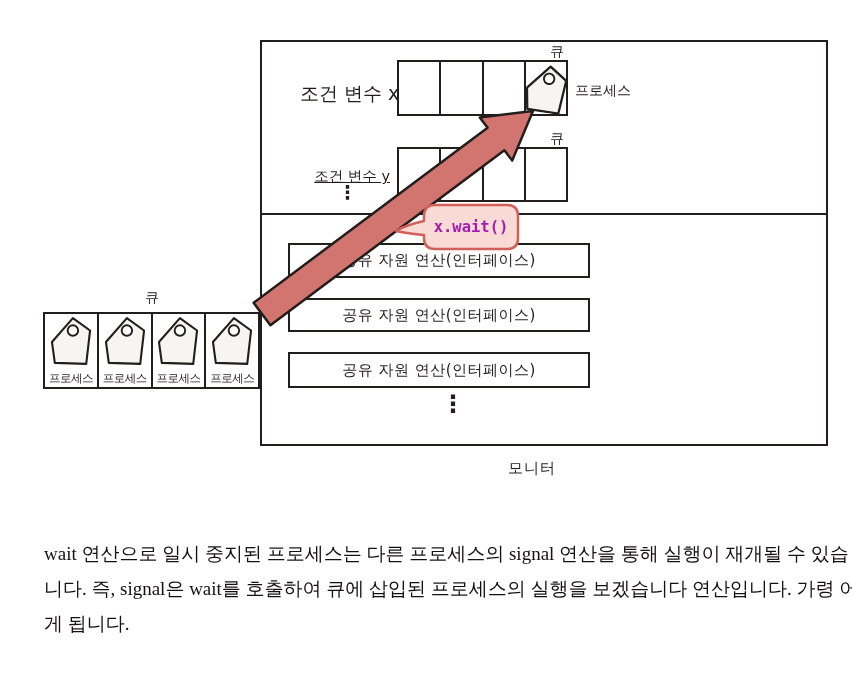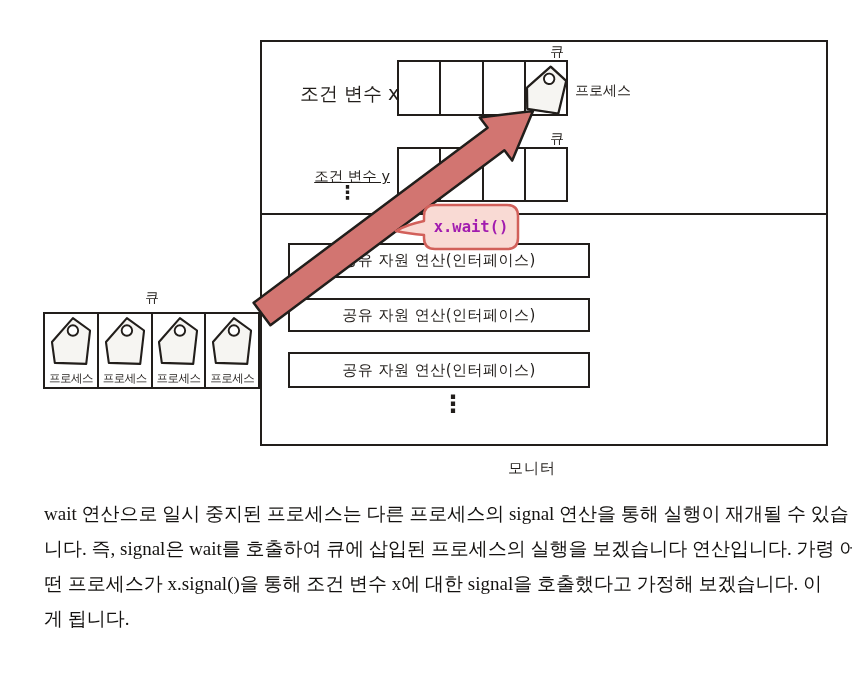--- a/index.html
+++ b/index.html
@@ -20,21 +20,21 @@
   .ext-tag{margin-top:3px;}
   .ext-proc-label{position:absolute;bottom:1px;left:0;right:0;text-align:center;font-size:11.5px;letter-spacing:-0.5px;}
   
   .op-row{position:absolute;left:288px;width:302px;border:2px solid #221e1b;background:#ffffff;box-sizing:border-box;
           display:flex;align-items:center;justify-content:center;font-size:15px;letter-spacing:0.5px;}
   .dots{position:absolute;font-weight:bold;line-height:0.62;color:#221e1b;}
   
   .bubble-text{position:absolute;left:424px;top:205px;width:94px;height:44px;display:flex;align-items:center;justify-content:center;
                font-family:"DejaVu Sans Mono","Liberation Mono",monospace;font-size:15.5px;font-weight:bold;color:#a21caf;}
   
-  .paragraph{position:absolute;left:44px;top:496px;width:790px;
+  .paragraph{position:absolute;left:44px;top:536px;width:790px;
              font-family:"Liberation Serif","DejaVu Serif",serif;font-size:19px;line-height:35px;color:#141210;}
   .paragraph .pline{white-space:nowrap;}
   svg{display:block;}
   .overlay{position:absolute;pointer-events:none;}
 </style>
 </head>
 <body>
 
 <div class="canvas">
 
@@ -119,17 +119,16 @@
   <svg class="overlay" style="left:394px;top:201px;" width="128" height="52" viewBox="0 0 128 52">
     <path d="M 2 30 C 12 24 20 22 30 20 L 30 15 Q 30 4 41 4 L 113 4 Q 124 4 124 15 L 124 37 Q 124 48 113 48 L 41 48 Q 30 48 30 37 L 30 34 C 20 33 12 32 2 30 Z" stroke-width="2.5" stroke-linejoin="round" fill="#f9dad4" stroke="#d2605a"></path>
   </svg>
   <div class="bubble-text">x.wait()</div>
 
   <div class="lbl center" style="left:248px;top:452px;width:568px;font-size:15px;letter-spacing:1px;margin-top:7px;">모니터</div>
 
   <div class="paragraph">
     <div class="pline">wait 연산으로 일시 중지된 프로세스는 다른 프로세스의 signal 연산을 통해 실행이 재개될 수 있습</div>
     <div class="pline">니다. 즉, signal은 wait를 호출하여 큐에 삽입된 프로세스의 실행을 보겠습니다 연산입니다. 가령 어</div>
-    <div class="pline">떤 프로세스가 x.signal()을 통해 조건 변수 x에 대한 signal을 호출했다고 가정해 보겠습니다. 이</div>
     <div class="pline">게 됩니다.</div>
   </div>
 
 </div>
 
 </body></html>

